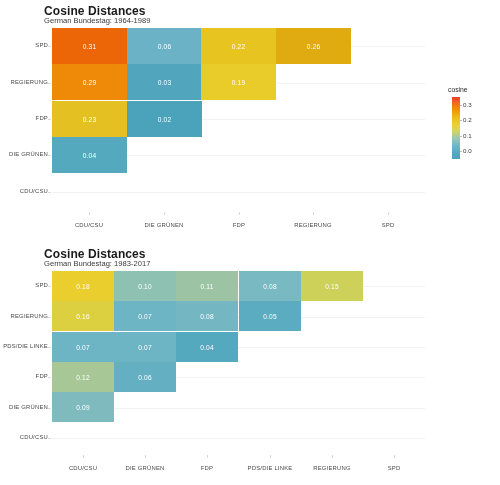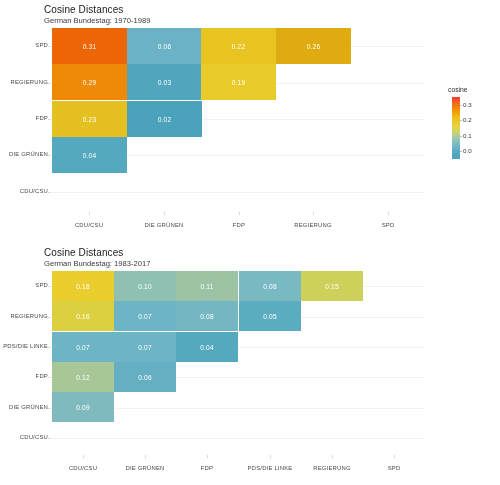--- a/index.html
+++ b/index.html
@@ -21,22 +21,22 @@
     width: 500px;
     height: 242px;
   }
   #panel-1 { top: 0; }
   #panel-2 { top: 243px; }
 
   .title {
     position: absolute;
     left: 44px;
     top: 4px;
-    font-size: 10px;
-    font-weight: normal;
+    font-size: 12px;
+    font-weight: bold;
     color: #1a1a1a;
     letter-spacing: 0.1px;
     white-space: nowrap;
   }
   .subtitle {
     position: absolute;
     left: 44px;
     top: 16px;
     font-size: 7.6px;
     font-weight: normal;
@@ -166,21 +166,21 @@
     position: absolute;
     background: #f2f2f2;
     height: 1px;
   }
 </style>
 </head>
 <body>
 
 <div class="panel" id="panel-1">
   <div class="title">Cosine Distances</div>
-  <div class="subtitle">German Bundestag: 1970-1989</div>
+  <div class="subtitle">German Bundestag: 1964-1989</div>
   <div class="ylab-col">
       <div class="ylab" style="top: 14px;">SPD</div>
       <div class="ytick" style="top: 18px;"></div>
       <div class="ylab" style="top: 51px;">REGIERUNG</div>
       <div class="ytick" style="top: 55px;"></div>
       <div class="ylab" style="top: 87px;">FDP</div>
       <div class="ytick" style="top: 91px;"></div>
       <div class="ylab" style="top: 123px;">DIE GRÜNEN</div>
       <div class="ytick" style="top: 127px;"></div>
       <div class="ylab" style="top: 160px;">CDU/CSU</div>

